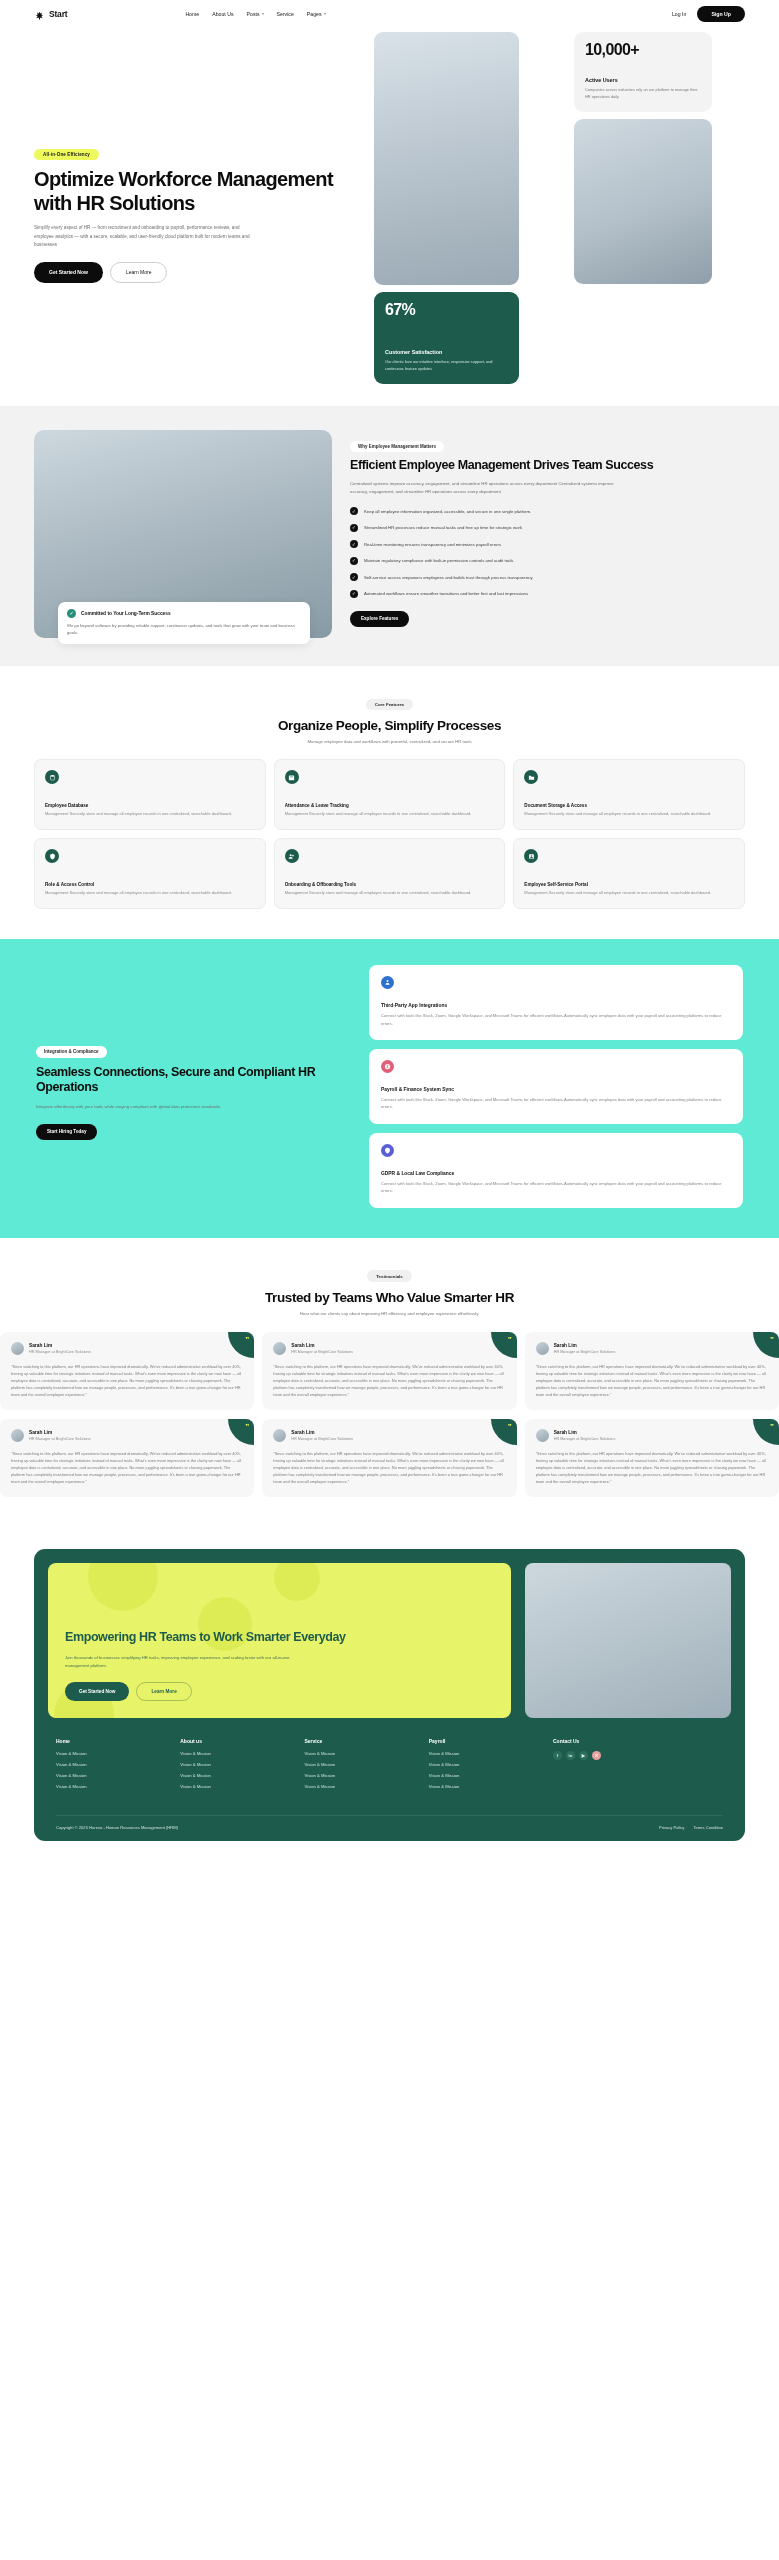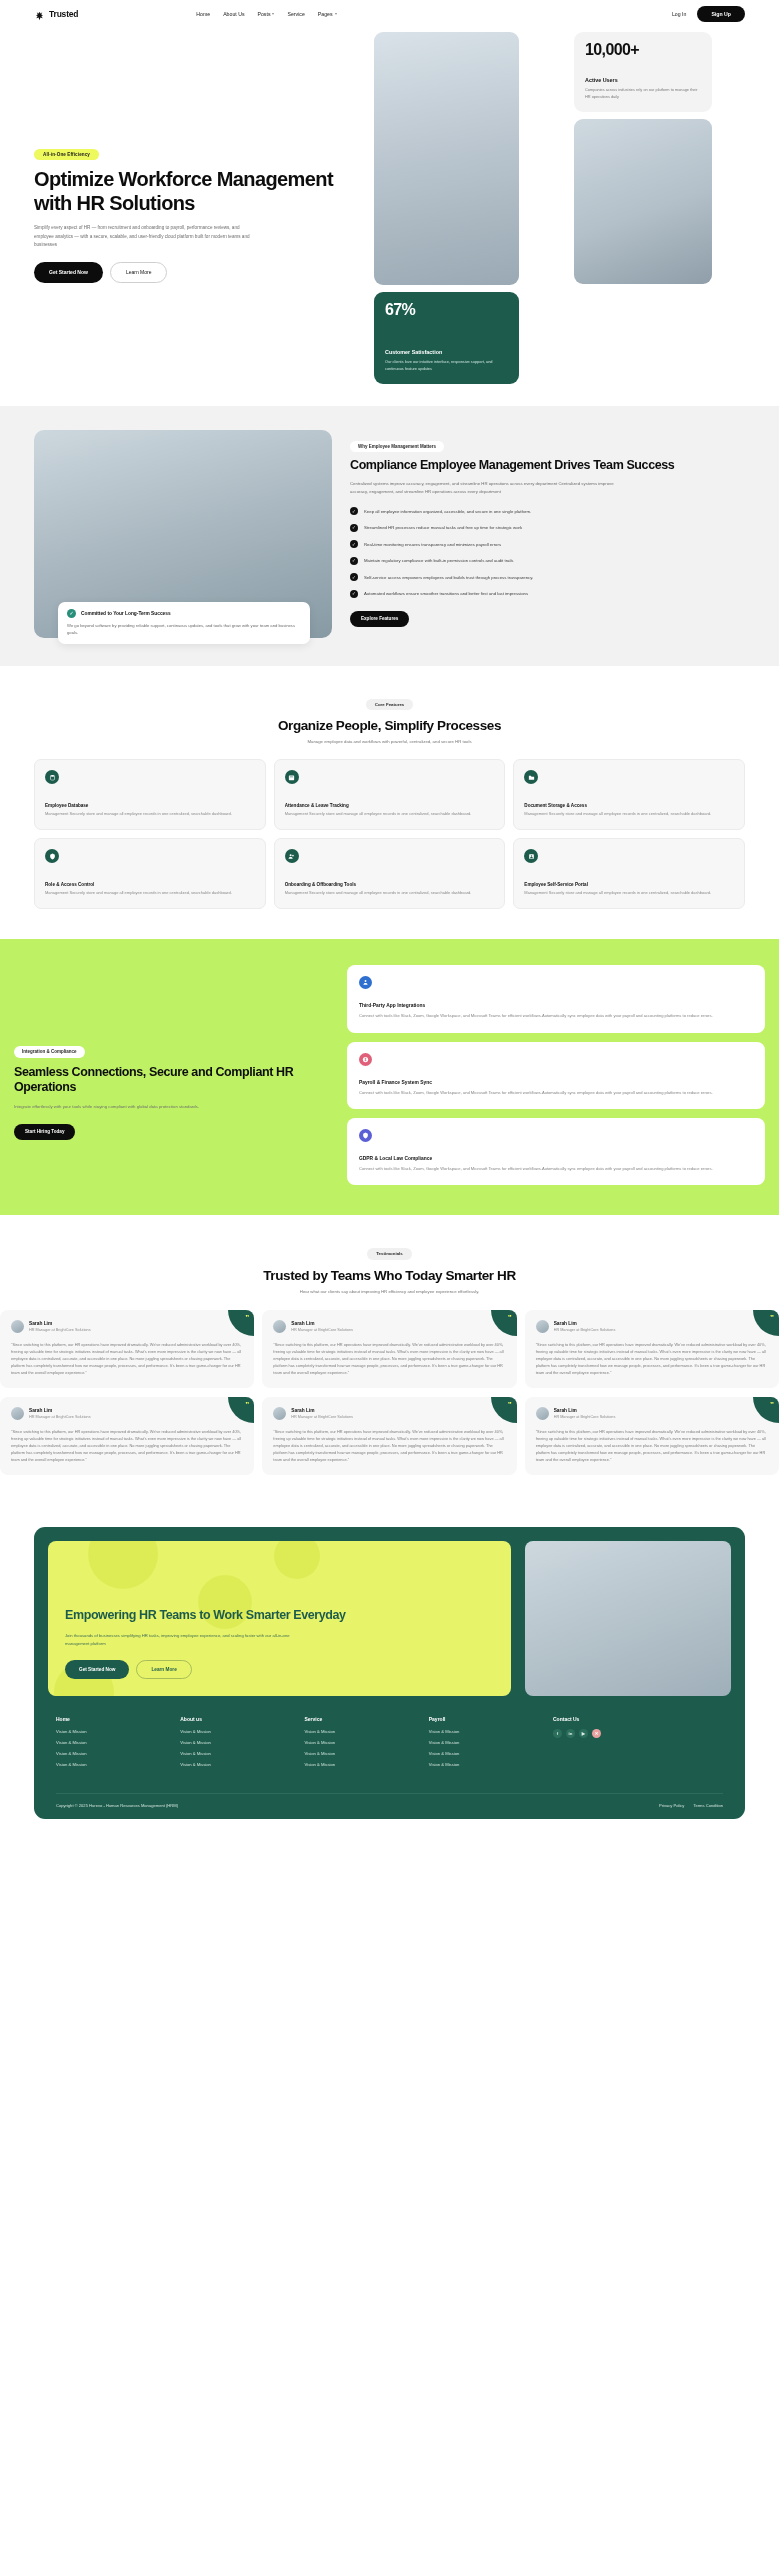--- a/index.html
+++ b/index.html
@@ -75,21 +75,21 @@
   .core-h2 { font-size:13.5px; font-weight:700; letter-spacing:-0.4px; margin-top:8px; color:#0d0d0d; }
   .core-sub { font-size:4.3px; color:#757575; margin-top:6px; }
   .core-grid { display:grid; grid-template-columns:repeat(3,1fr); gap:8px; margin-top:15px; text-align:left; }
   .core-card { background:#f7f7f7; border:0.6px solid #ebebeb; border-radius:7px; padding:10px 10px 12px; height:71px; display:flex; flex-direction:column; }
   .core-ic { width:14px;height:14px;border-radius:50%;background:#1d5c4c;display:flex;align-items:center;justify-content:center; }
   .core-ic svg { width:7px;height:7px; }
   .core-t { font-size:4.6px; font-weight:700; color:#111; margin-top:auto; }
   .core-d { font-size:4px; line-height:1.7; color:#8a8a8a; margin-top:3px; }
 
   
-  .sec-int { background:#bef264; padding:26px 14px 30px; display:flex; gap:33px; }
+  .sec-int { background:#5eead4; padding:26px 36px 30px; display:flex; gap:33px; }
   .int-left { width:300px; padding-top:74px; }
   .int-h2 { font-size:12.5px; line-height:1.2; font-weight:700; letter-spacing:-0.4px; margin-top:7px; color:#0d0d0d; }
   .int-p { font-size:4.3px; line-height:1.85; color:#6f6f6f; margin-top:8px; width:205px; }
   .int-right { flex:1; display:flex; flex-direction:column; gap:9px; }
   .int-card { background:#fff; border-radius:8px; padding:11px 12px 13px; }
   .int-ic { width:13px;height:13px;border-radius:50%;display:flex;align-items:center;justify-content:center; }
   .int-t { font-size:4.9px; font-weight:700; color:#111; margin-top:14px; }
   .int-d { font-size:4.1px; line-height:1.8; color:#868686; margin-top:4px; }
 
   
@@ -140,21 +140,21 @@
 
 <div class="page">
 
   <div class="header">
     <div class="brand">
       <span class="brand-mark">
         <svg viewBox="0 0 24 24" width="11" height="11">
             <path fill="#111" d="M6 2l3 4 3-4 3 4 3-4-2 6 4 1-4 2 3 5-5-2-2 6-2-6-5 2 3-5-4-2 4-1z"></path>
           </svg>
       </span>
-      <span class="brand-name">Trusted</span>
+      <span class="brand-name">Start</span>
     </div>
     <nav class="nav">
       <a href="#">
           <span>Home</span>
         </a>
       <a href="#">
           <span>About Us</span>
         </a>
       <a href="#">
           <span>Posts</span>
@@ -210,21 +210,21 @@
       <div class="why-overlay">
         <div class="ov-head">
           <span class="check-teal">✓</span>
           <span class="ov-title">Committed to Your Long-Term Success</span>
         </div>
         <div class="ov-body">We go beyond software by providing reliable support, continuous updates, and tools that grow with your team and business goals.</div>
       </div>
     </div>
     <div class="why-right">
       <span class="pill-grey">Why Employee Management Matters</span>
-      <h2 class="why-h2">Compliance Employee Management Drives Team Success</h2>
+      <h2 class="why-h2">Efficient Employee Management Drives Team Success</h2>
       <p class="why-p">Centralized systems improve accuracy, engagement, and streamline HR operations across every department Centralized systems improve accuracy, engagement, and streamline HR operations across every department</p>
       <div class="why-list">
         <div class="why-item">
             <span class="check-dark">✓</span>
             <span class="t">Keep all employee information organized, accessible, and secure in one single platform.</span>
           </div>
         <div class="why-item">
             <span class="check-dark">✓</span>
             <span class="t">Streamlined HR processes reduce manual tasks and free up time for strategic work</span>
           </div>
@@ -352,21 +352,21 @@
             </svg>
           </span>
         <div class="int-t">GDPR &amp; Local Law Compliance</div>
         <div class="int-d">Connect with tools like Slack, Zoom, Google Workspace, and Microsoft Teams for efficient workflows.Automatically sync employee data with your payroll and accounting platforms to reduce errors.</div>
       </div>
     </div>
   </section>
 
   <section class="sec-tst">
     <span class="pill-center">Testimonials</span>
-    <h2 class="tst-h2">Trusted by Teams Who Today Smarter HR</h2>
+    <h2 class="tst-h2">Trusted by Teams Who Value Smarter HR</h2>
     <p class="tst-sub">Hear what our clients say about improving HR efficiency and employee experience effortlessly.</p>
 
     <div class="tst-row r1">
       <div class="tst-card clip-l">
         <span class="quote-badge">
             <span>”</span>
           </span>
         <div class="tst-head">
             <span class="avatar"></span>
             <div>

